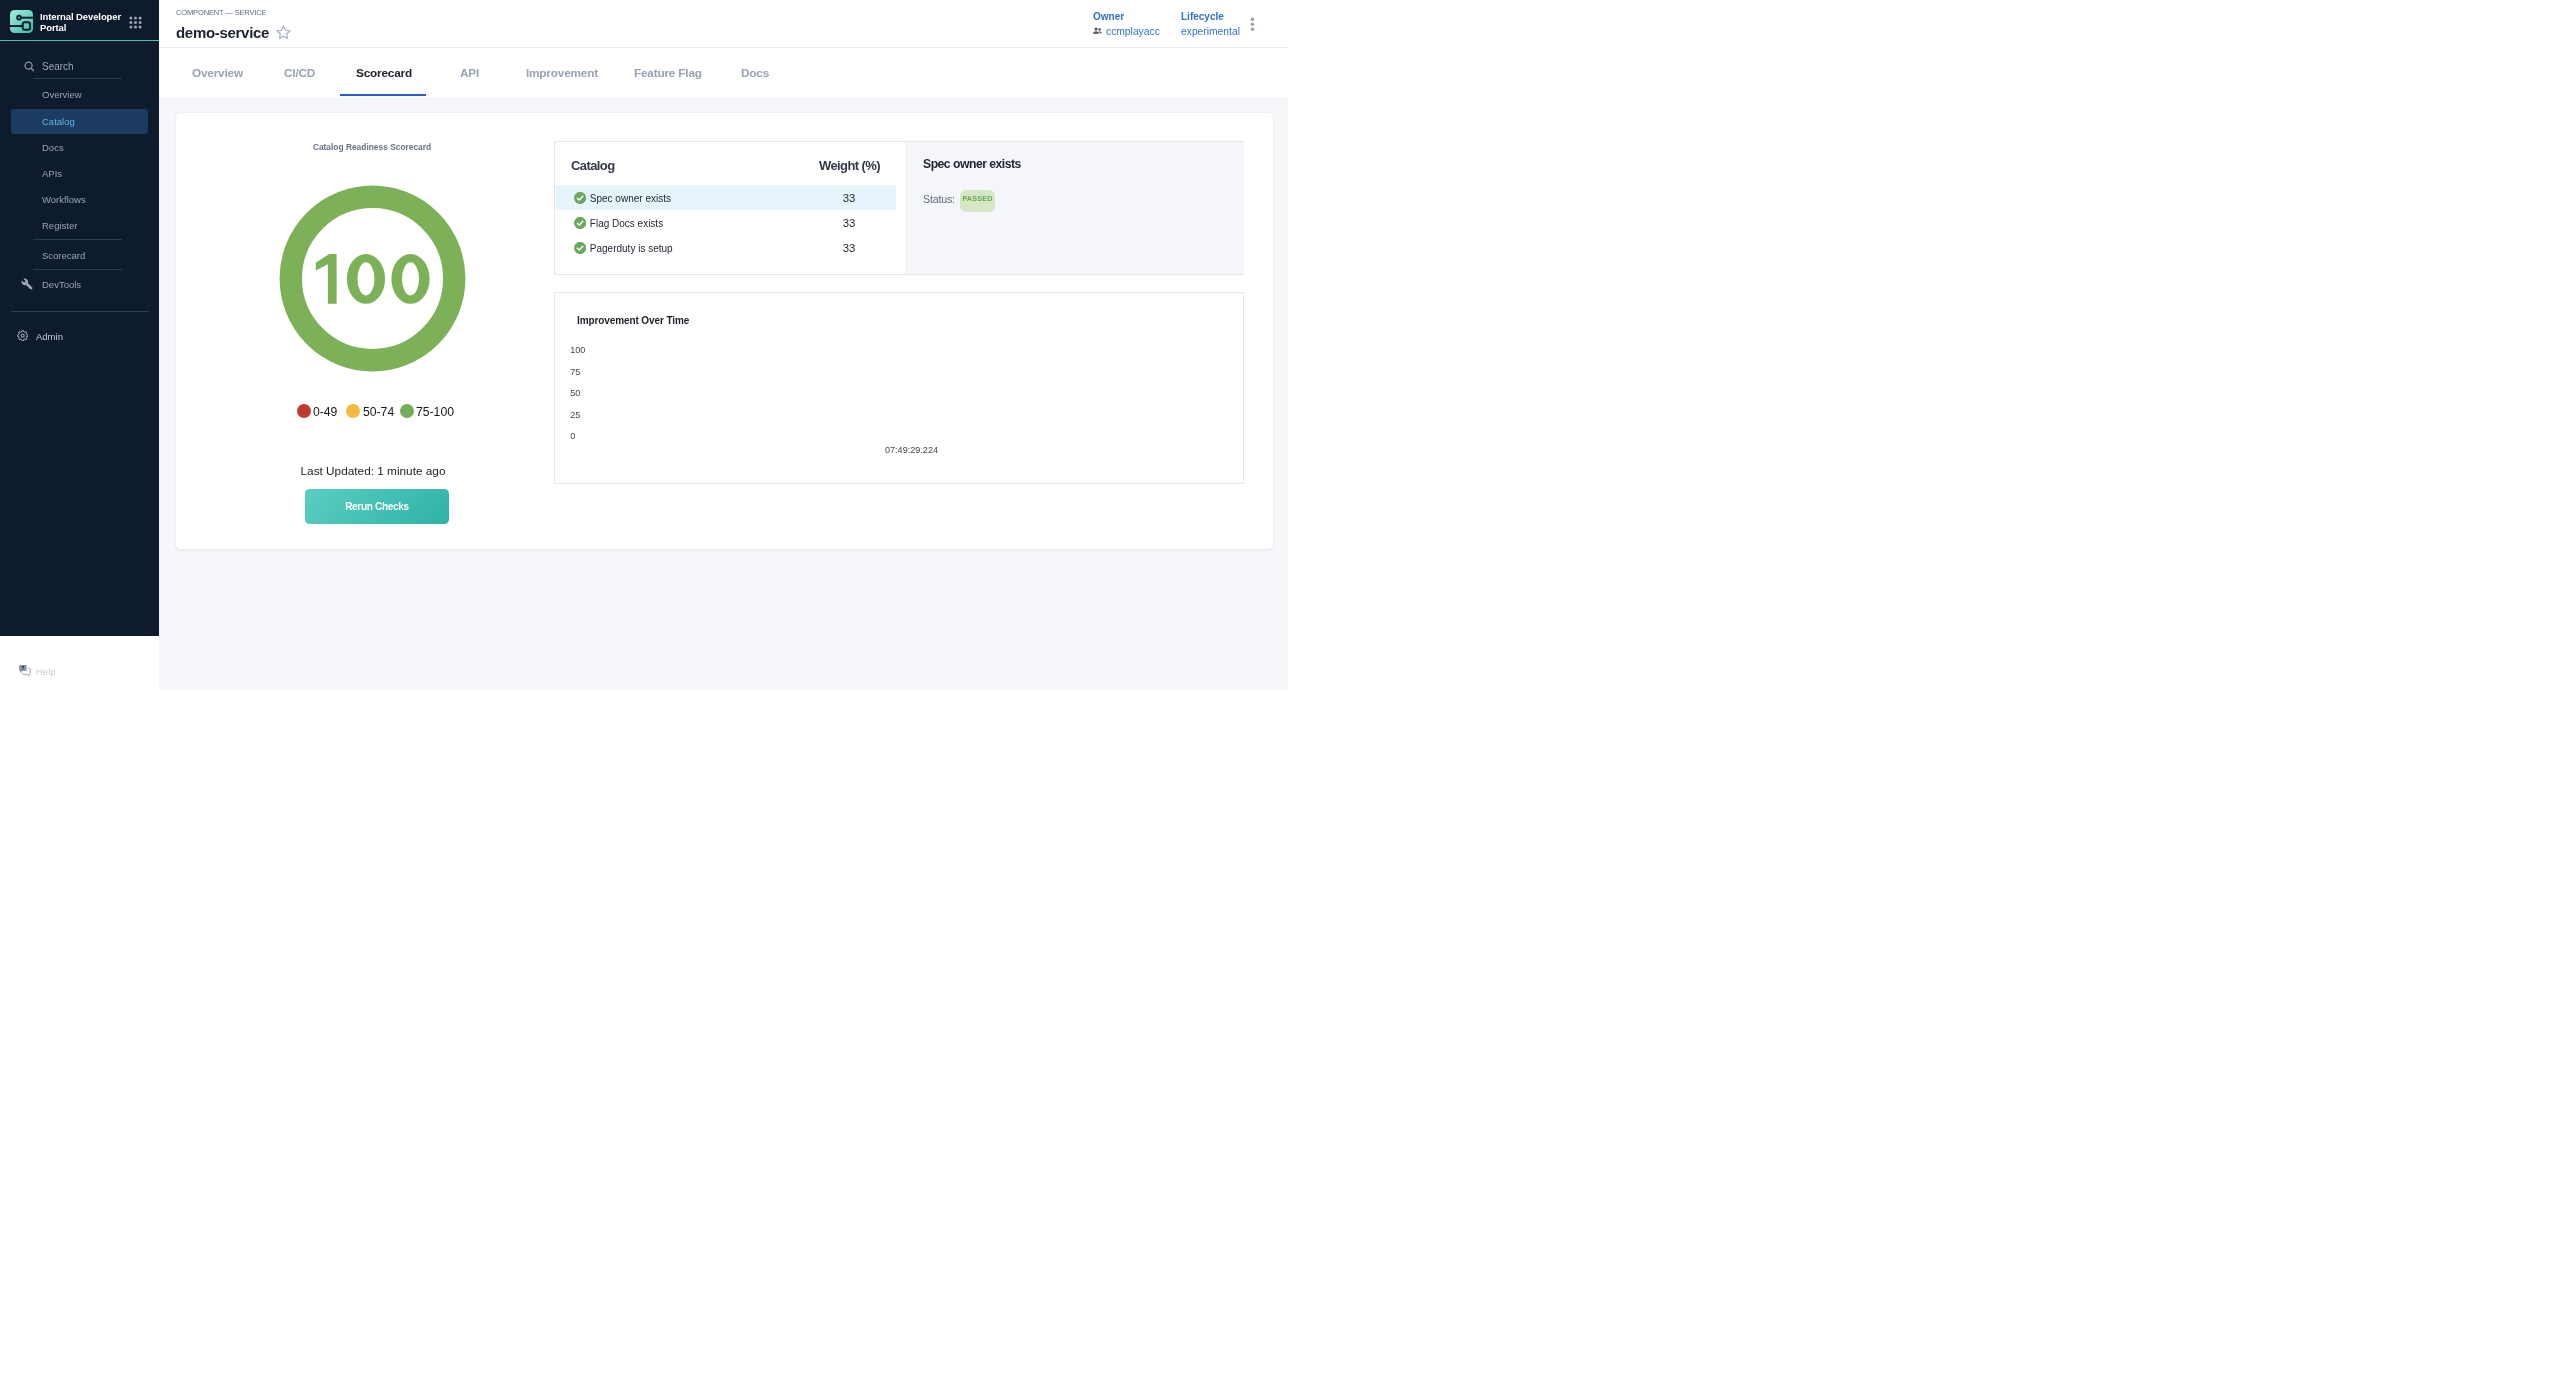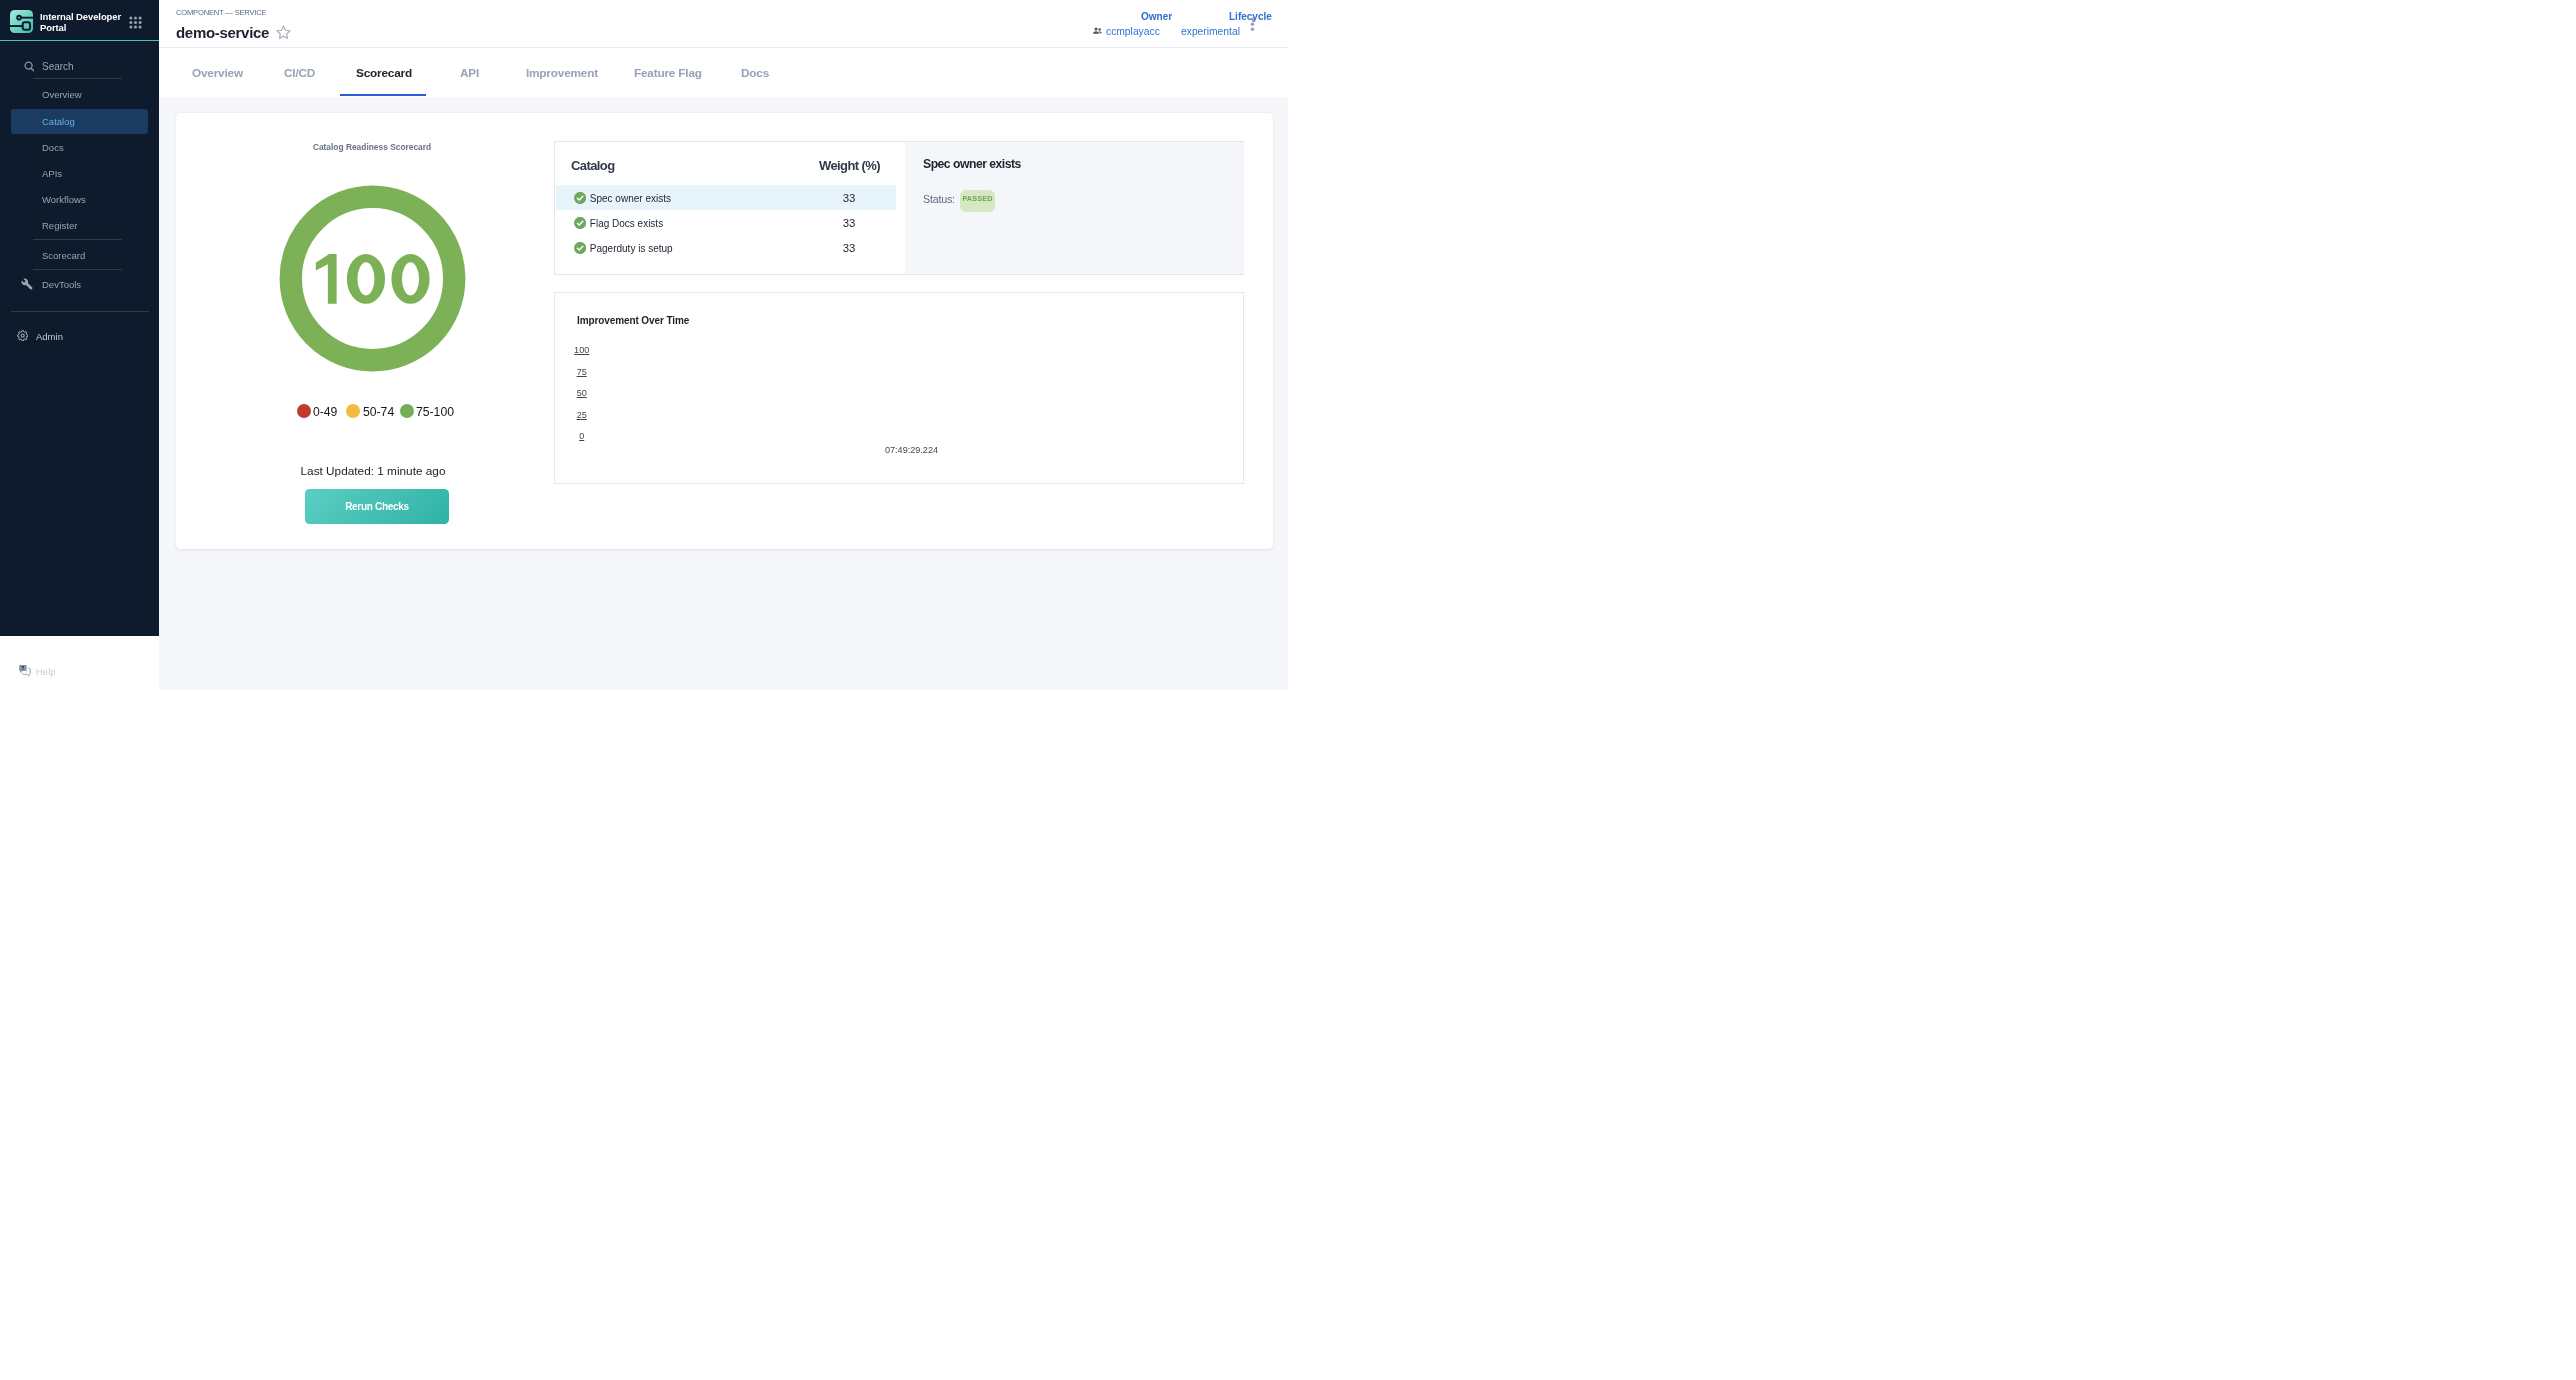--- a/index.html
+++ b/index.html
@@ -23,21 +23,21 @@
   .catalog-hl { position:absolute; left:10.7px; top:109px; width:137px;
     height:25px; background:#1c3b60; border-radius:3px; }
 
   
   .header { position:absolute; left:159px; top:0; width:1129px; height:48px;
     background:#fff; border-bottom:0.8px solid #e7eaf1; }
   .crumb { position:absolute; left:176px; top:7.6px; font-size:7.6px;
     letter-spacing:-0.2px; color:#5a6b85; font-weight:500; }
   .svcname { position:absolute; left:176px; top:23.6px; font-size:15px;
     font-weight:700; color:#1d222e; letter-spacing:-0.3px; }
-  .hlabel { font-weight:700; color:#2e6fd0; font-size:10px; position:absolute;margin-left:48px; }
+  .hlabel { font-weight:700; color:#2e6fd0; font-size:10px; position:absolute; }
   .hvalue { color:#3373d6; font-size:10.3px; position:absolute; }
 
   
   .tab { position:absolute; top:73px; transform:translateY(-50%);
     font-size:11.8px; font-weight:700; color:#98a1b6; letter-spacing:-0.2px; }
   .tab.active { color:#22262e; }
   .tabline { position:absolute; left:340px; top:94px; width:86px;
     height:1.9px; background:#2a5cd7; }
 
   
@@ -83,22 +83,22 @@
   .badge { position:absolute; width:35px; height:22px;
     background:#d5e7c3; color:#68a850; border-radius:6.1px; font-size:7.2px;
     font-weight:700; letter-spacing:0.2px; text-align:center;
     line-height:18.7px; }
 
   
   .ibox { position:absolute; left:554px; top:292px; width:690px;
     height:192px; background:#fff; border:0.8px solid #e4e7ee; }
   .ititle { position:absolute; left:22px; top:22px; font-size:10px;
     font-weight:600; color:#1c2129; letter-spacing:-0.1px; }
-  .ylab { position:absolute; width:23px; text-align:center; font-size:9.1px;
-    color:#40454f; transform:translateY(-50%);text-decoration:underline; }
+  .ylab { position:absolute; width:23px; text-align:left; font-size:9.1px;
+    color:#40454f; transform:translateY(-50%); }
   .xlab { position:absolute; left:303px; top:152px; width:107px;
     text-align:center; font-size:9.1px; color:#40454f; }
 </style>
 </head>
 <body>
 
 <div class="sidebar">
   <svg class="logo" viewBox="0 0 30 30">
     <defs>
       <linearGradient id="lg" x1="0" y1="0" x2="0.9" y2="1">

